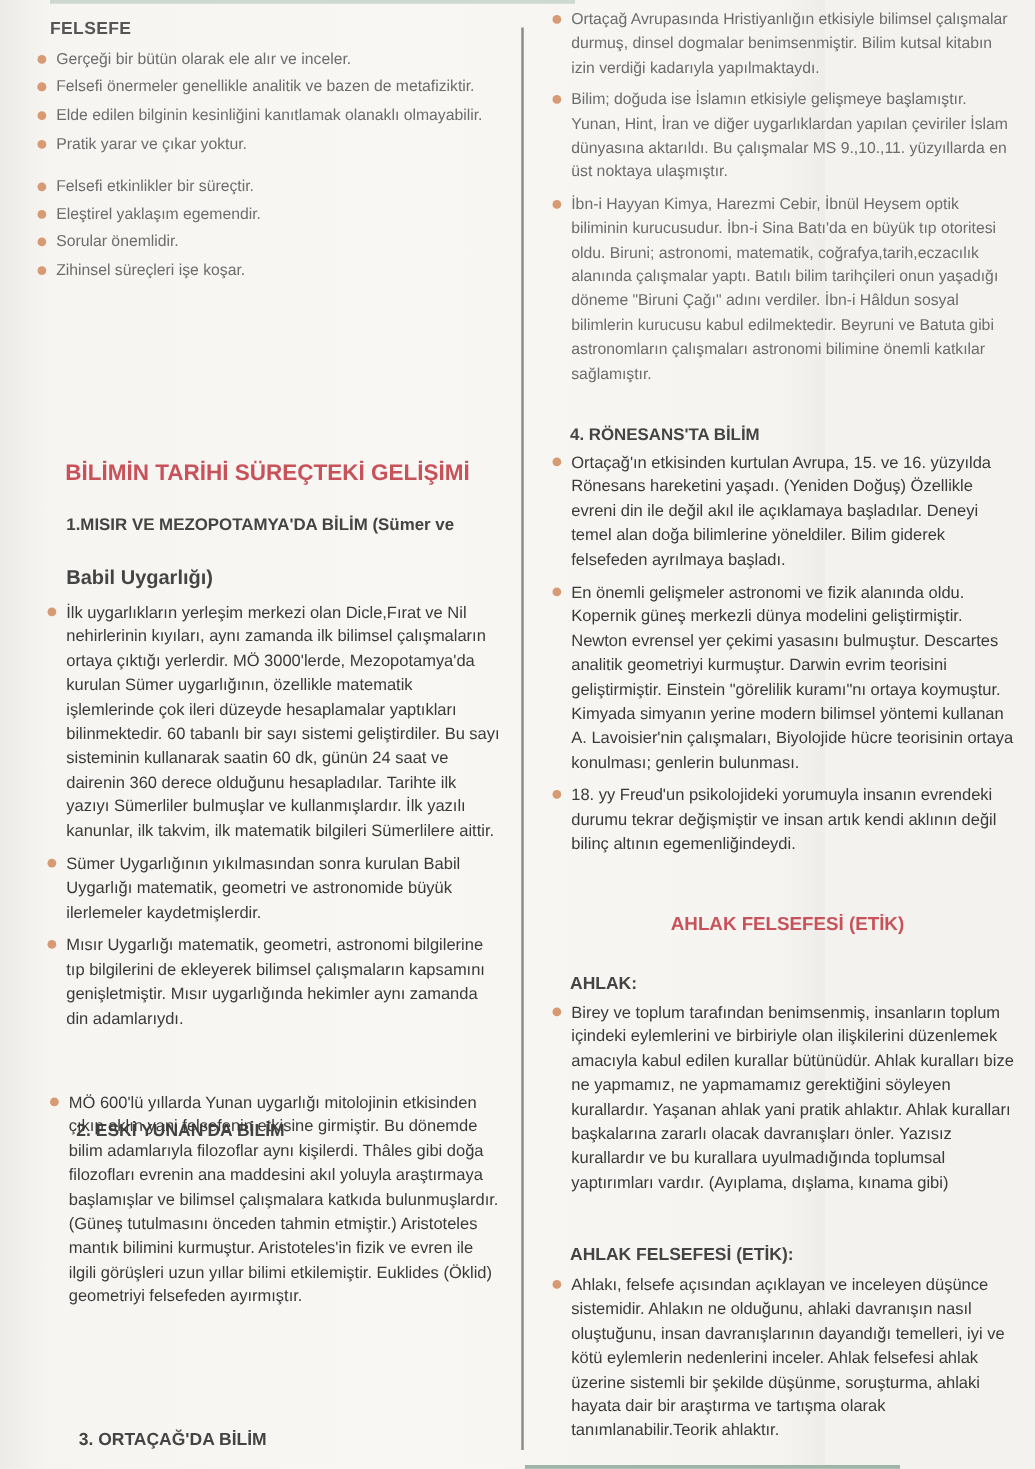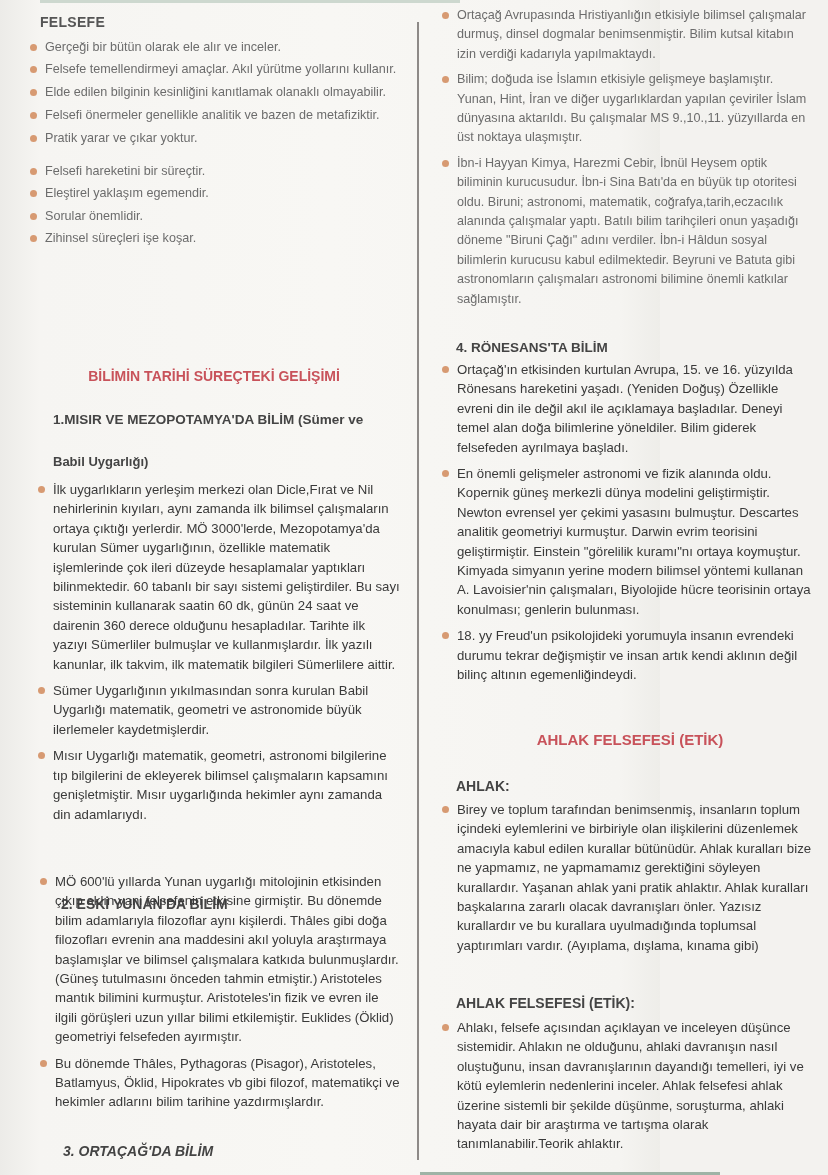--- a/index.html
+++ b/index.html
@@ -29,49 +29,48 @@
   <div class="topbar"></div>
   <div class="botbar"></div>
   <div class="divider"></div>
 
   <div class="col col-left">
 
     <h3 class="h-small abs" style="top:14px;left:12px;">FELSEFE</h3>
 
     <ul class="faint abs" style="top:38px;left:0;width:372px;">
       <li style="margin-bottom:3px"><span class="dot"></span><span>Gerçeği bir bütün olarak ele alır ve inceler.</span></li>
-      <li style="margin-bottom:3px"><span class="dot"></span><span>Felsefe temellendirmeyi amaçlar. Akıl yürütme yollarını kullanır.</span></li>
+      <li style="margin-bottom:3px"><span class="dot"></span></li>
+      <li style="margin-bottom:3px"><span class="dot"></span><span>Felsefi önermeler genellikle analitik ve bazen de metafiziktir.</span></li>
       <li style="margin-bottom:4px"><span class="dot"></span><span>Elde edilen bilginin kesinliğini kanıtlamak olanaklı olmayabilir.</span></li>
-      <li style="margin-bottom:3px"><span class="dot"></span><span>Felsefi önermeler genellikle analitik ve bazen de metafiziktir.</span></li>
       <li style="margin-bottom:14px"><span class="dot"></span><span>Pratik yarar ve çıkar yoktur.</span></li>
-      <li style="margin-bottom:3px"><span class="dot"></span><span>Felsefi hareketini bir süreçtir.</span></li>
+      <li style="margin-bottom:3px"><span class="dot"></span><span>Felsefi etkinlikler bir süreçtir.</span></li>
       <li style="margin-bottom:3px"><span class="dot"></span><span>Eleştirel yaklaşım egemendir.</span></li>
       <li style="margin-bottom:3px"><span class="dot"></span><span>Sorular önemlidir.</span></li>
       <li><span class="dot"></span><span>Zihinsel süreçleri işe koşar.</span></li>
     </ul>
 
-    <h2 class="h-red abs" style="top:368px;left:0;width:372px;font-size:14px;">BİLİMİN TARİHİ SÜREÇTEKİ GELİŞİMİ</h2>
+    <h2 class="h-red abs" style="top:368px;left:0;width:372px;font-size:18px;">BİLİMİN TARİHİ SÜREÇTEKİ GELİŞİMİ</h2>
 
     <h3 class="h-sub abs" style="top:412px;left:25px;font-size:13.5px;text-align:right;">1.MISIR VE MEZOPOTAMYA'DA BİLİM (Sümer ve</h3>
-    <h3 class="h-sub abs" style="top:454px;left:25px;font-size:13px;">Babil Uygarlığı)</h3>
+    <h3 class="h-sub abs" style="top:454px;left:25px;font-size:16px;">Babil Uygarlığı)</h3>
 
     <ul class="abs" style="top:480px;left:8px;width:365px;">
       <li style="margin-bottom:7px"><span class="dot"></span><span>İlk uygarlıkların yerleşim merkezi olan Dicle,Fırat ve Nil nehirlerinin kıyıları, aynı zamanda ilk bilimsel çalışmaların ortaya çıktığı yerlerdir. MÖ 3000'lerde, Mezopotamya'da kurulan Sümer uygarlığının, özellikle matematik işlemlerinde çok ileri düzeyde hesaplamalar yaptıkları bilinmektedir. 60 tabanlı bir sayı sistemi geliştirdiler. Bu sayı sisteminin kullanarak saatin 60 dk, günün 24 saat ve dairenin 360 derece olduğunu hesapladılar. Tarihte ilk yazıyı Sümerliler bulmuşlar ve kullanmışlardır. İlk yazılı kanunlar, ilk takvim, ilk matematik bilgileri Sümerlilere aittir.</span></li>
       <li style="margin-bottom:7px"><span class="dot"></span><span>Sümer Uygarlığının yıkılmasından sonra kurulan Babil Uygarlığı matematik, geometri ve astronomide büyük ilerlemeler kaydetmişlerdir.</span></li>
       <li><span class="dot"></span><span>Mısır Uygarlığı matematik, geometri, astronomi bilgilerine tıp bilgilerini de ekleyerek bilimsel çalışmaların kapsamını genişletmiştir. Mısır uygarlığında hekimler aynı zamanda din adamlarıydı.</span></li>
     </ul>
 
     <h3 class="h-sub abs" style="top:896px;left:33px;">2. ESKİ YUNAN'DA BİLİM</h3>
 
     <ul class="abs" style="top:872px;left:10px;width:365px;">
       <li style="margin-bottom:7px"><span class="dot"></span><span>MÖ 600'lü yıllarda Yunan uygarlığı mitolojinin etkisinden çıkıp aklın yani felsefenin etkisine girmiştir. Bu dönemde bilim adamlarıyla filozoflar aynı kişilerdi. Thâles gibi doğa filozofları evrenin ana maddesini akıl yoluyla araştırmaya başlamışlar ve bilimsel çalışmalara katkıda bulunmuşlardır. (Güneş tutulmasını önceden tahmin etmiştir.) Aristoteles mantık bilimini kurmuştur. Aristoteles'in fizik ve evren ile ilgili görüşleri uzun yıllar bilimi etkilemiştir. Euklides (Öklid) geometriyi felsefeden ayırmıştır.</span></li>
-      <li><span class="dot"></span><span>Bu dönemde Thâles, Pythagoras (Pisagor), Aristoteles, Batlamyus, Öklid, Hipokrates vb gibi filozof, matematikçi ve hekimler adlarını bilim tarihine yazdırmışlardır.</span></li>
     </ul>
 
-    <h3 class="h-sub abs" style="top:1143px;left:35px;font-style:italic;">3. ORTAÇAĞ'DA BİLİM</h3>
+    <h3 class="h-sub abs" style="top:1143px;left:35px;">3. ORTAÇAĞ'DA BİLİM</h3>
   </div>
 
   <div class="col col-right">
 
     <ul class="faint abs" style="top:6px;left:0;width:372px;">
       <li style="margin-bottom:6px"><span class="dot"></span><span>Ortaçağ Avrupasında Hristiyanlığın etkisiyle bilimsel çalışmalar durmuş, dinsel dogmalar benimsenmiştir. Bilim kutsal kitabın izin verdiği kadarıyla yapılmaktaydı.</span></li>
       <li style="margin-bottom:6px"><span class="dot"></span><span>Bilim; doğuda ise İslamın etkisiyle gelişmeye başlamıştır. Yunan, Hint, İran ve diğer uygarlıklardan yapılan çeviriler İslam dünyasına aktarıldı. Bu çalışmalar MS 9.,10.,11. yüzyıllarda en üst noktaya ulaşmıştır.</span></li>
       <li><span class="dot"></span><span>İbn-i Hayyan Kimya, Harezmi Cebir, İbnül Heysem optik biliminin kurucusudur. İbn-i Sina Batı'da en büyük tıp otoritesi oldu. Biruni; astronomi, matematik, coğrafya,tarih,eczacılık alanında çalışmalar yaptı. Batılı bilim tarihçileri onun yaşadığı döneme "Biruni Çağı" adını verdiler. İbn-i Hâldun sosyal bilimlerin kurucusu kabul edilmektedir. Beyruni ve Batuta gibi astronomların çalışmaları astronomi bilimine önemli katkılar sağlamıştır.</span></li>
     </ul>
 

